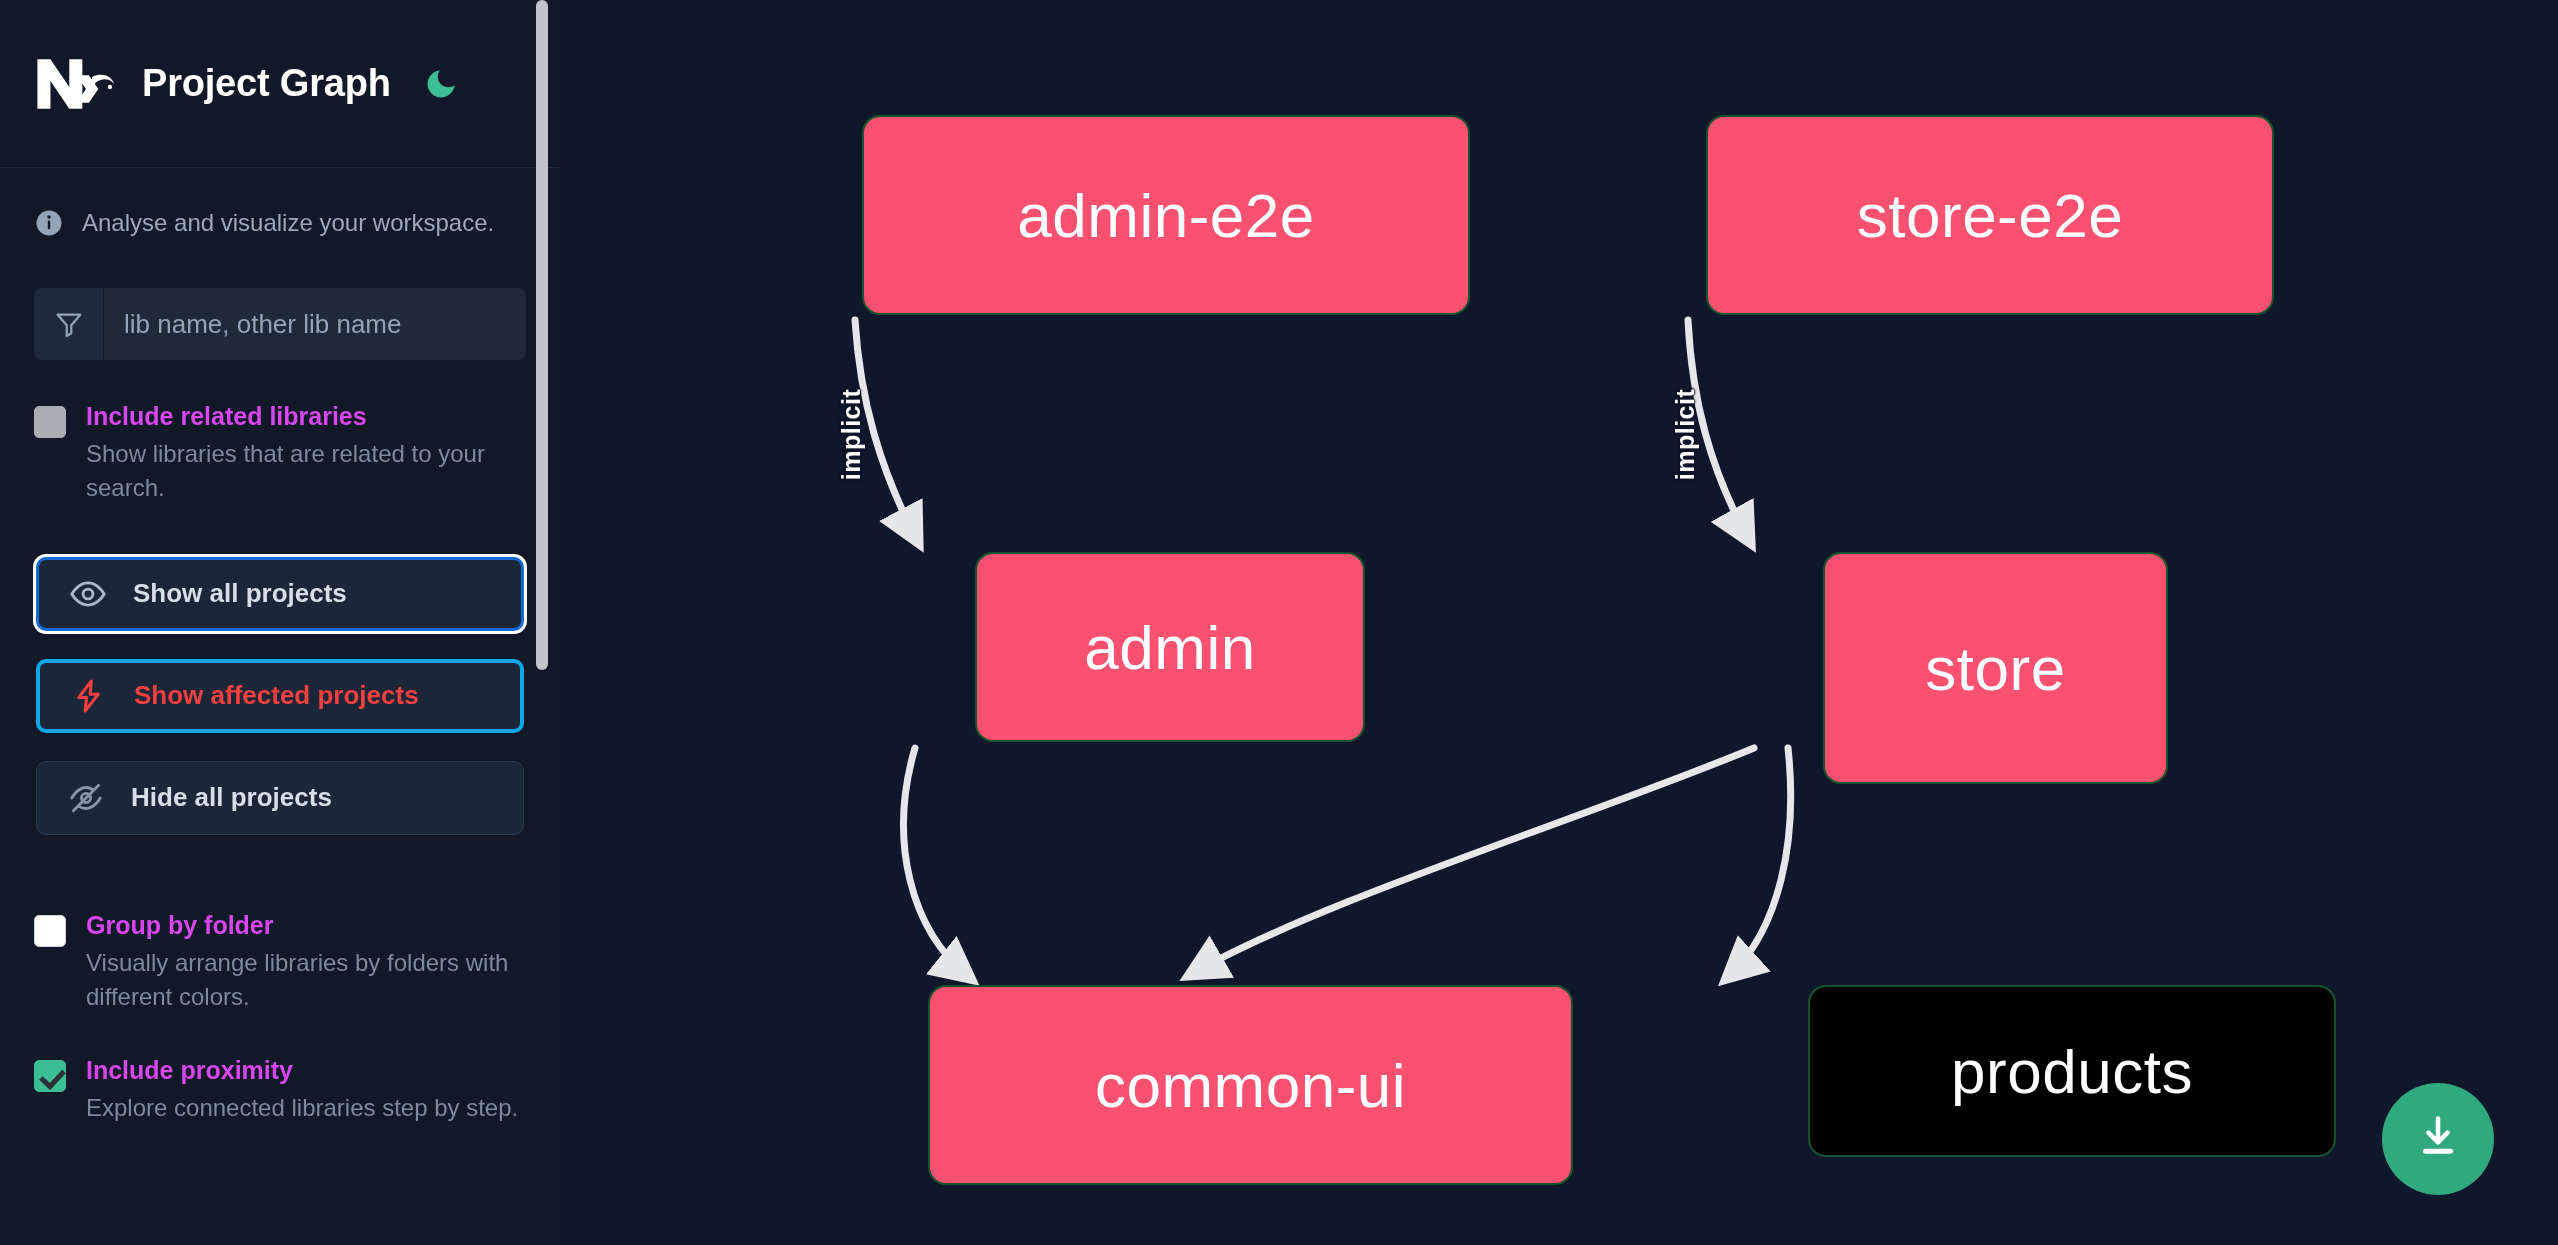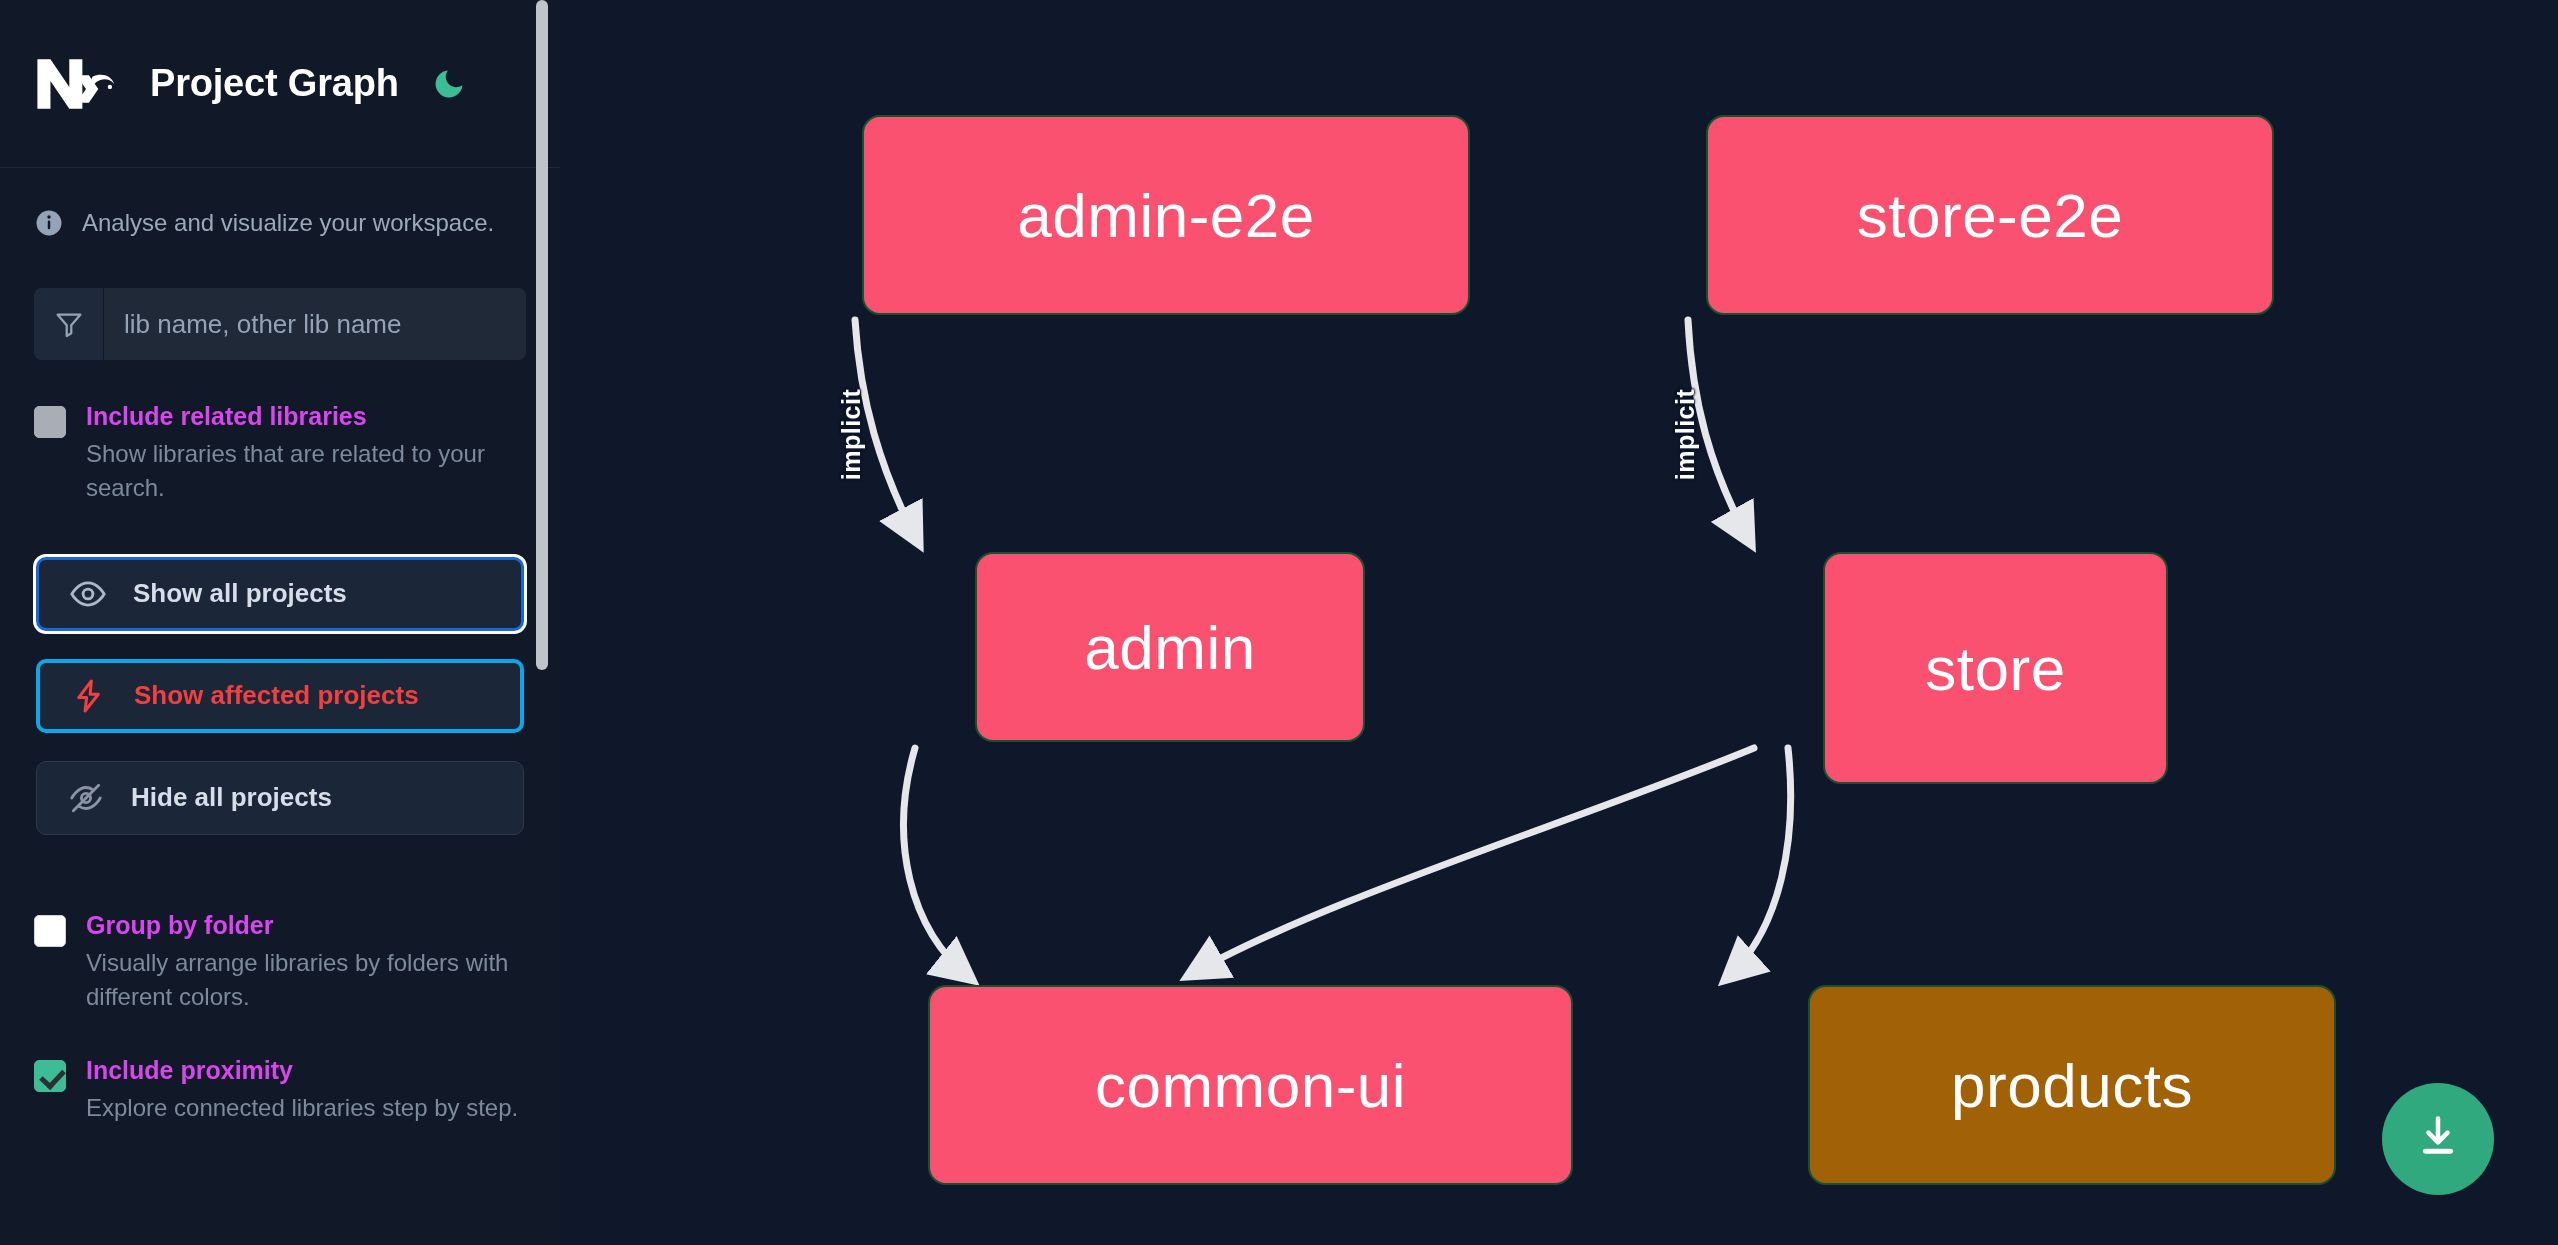--- a/index.html
+++ b/index.html
@@ -29,21 +29,21 @@
     align-items: center;
     padding: 0 34px;
     border-bottom: 1px solid #1F2937;
     gap: 0;
   }
   .nx-logo { width: 88px; height: 58px; flex: 0 0 88px; }
   .brand-title {
     font-size: 38px;
     font-weight: 700;
     color: #FFFFFF;
-    margin-left: 28px;
+    margin-left: 20px;
     letter-spacing: -0.2px;
     white-space: nowrap;
   }
   .theme-toggle {
     margin-left: 30px;
     width: 40px; height: 40px;
     display: flex; align-items: center; justify-content: center;
     cursor: pointer;
   }
 
@@ -360,21 +360,21 @@
     </div>
 
     <div class="node" style="left:1263px; top:552px; width:345px; height:232px; background:#F9516F;">
       <span class="node-label">store</span>
     </div>
 
     <div class="node" style="left:368px; top:985px; width:645px; height:200px; background:#F9516F;">
       <span class="node-label">common-ui</span>
     </div>
 
-    <div class="node" style="left:1248px; top:985px; width:528px; height:200px; background:#a16207;justify-content:center;">
+    <div class="node" style="left:1248px; top:985px; width:528px; height:172px; background:#000000;justify-content:center;">
       <span class="node-label">products</span>
     </div>
 
     <span class="edge-label" style="left:246px; top:420px; transform:rotate(-90deg);">implicit</span>
     <span class="edge-label" style="left:1080px; top:420px; transform:rotate(-90deg);">implicit</span>
 
     <div class="download-fab">
       <span>
         <svg viewBox="0 0 24 24" width="52" height="52" aria-hidden="true">
           <path d="M12 3.5v10.5M12 14.5 7.6 10M12 14.5 16.4 10" fill="none" stroke="#FFFFFF" stroke-width="2.1" stroke-linecap="round" stroke-linejoin="round"></path>

